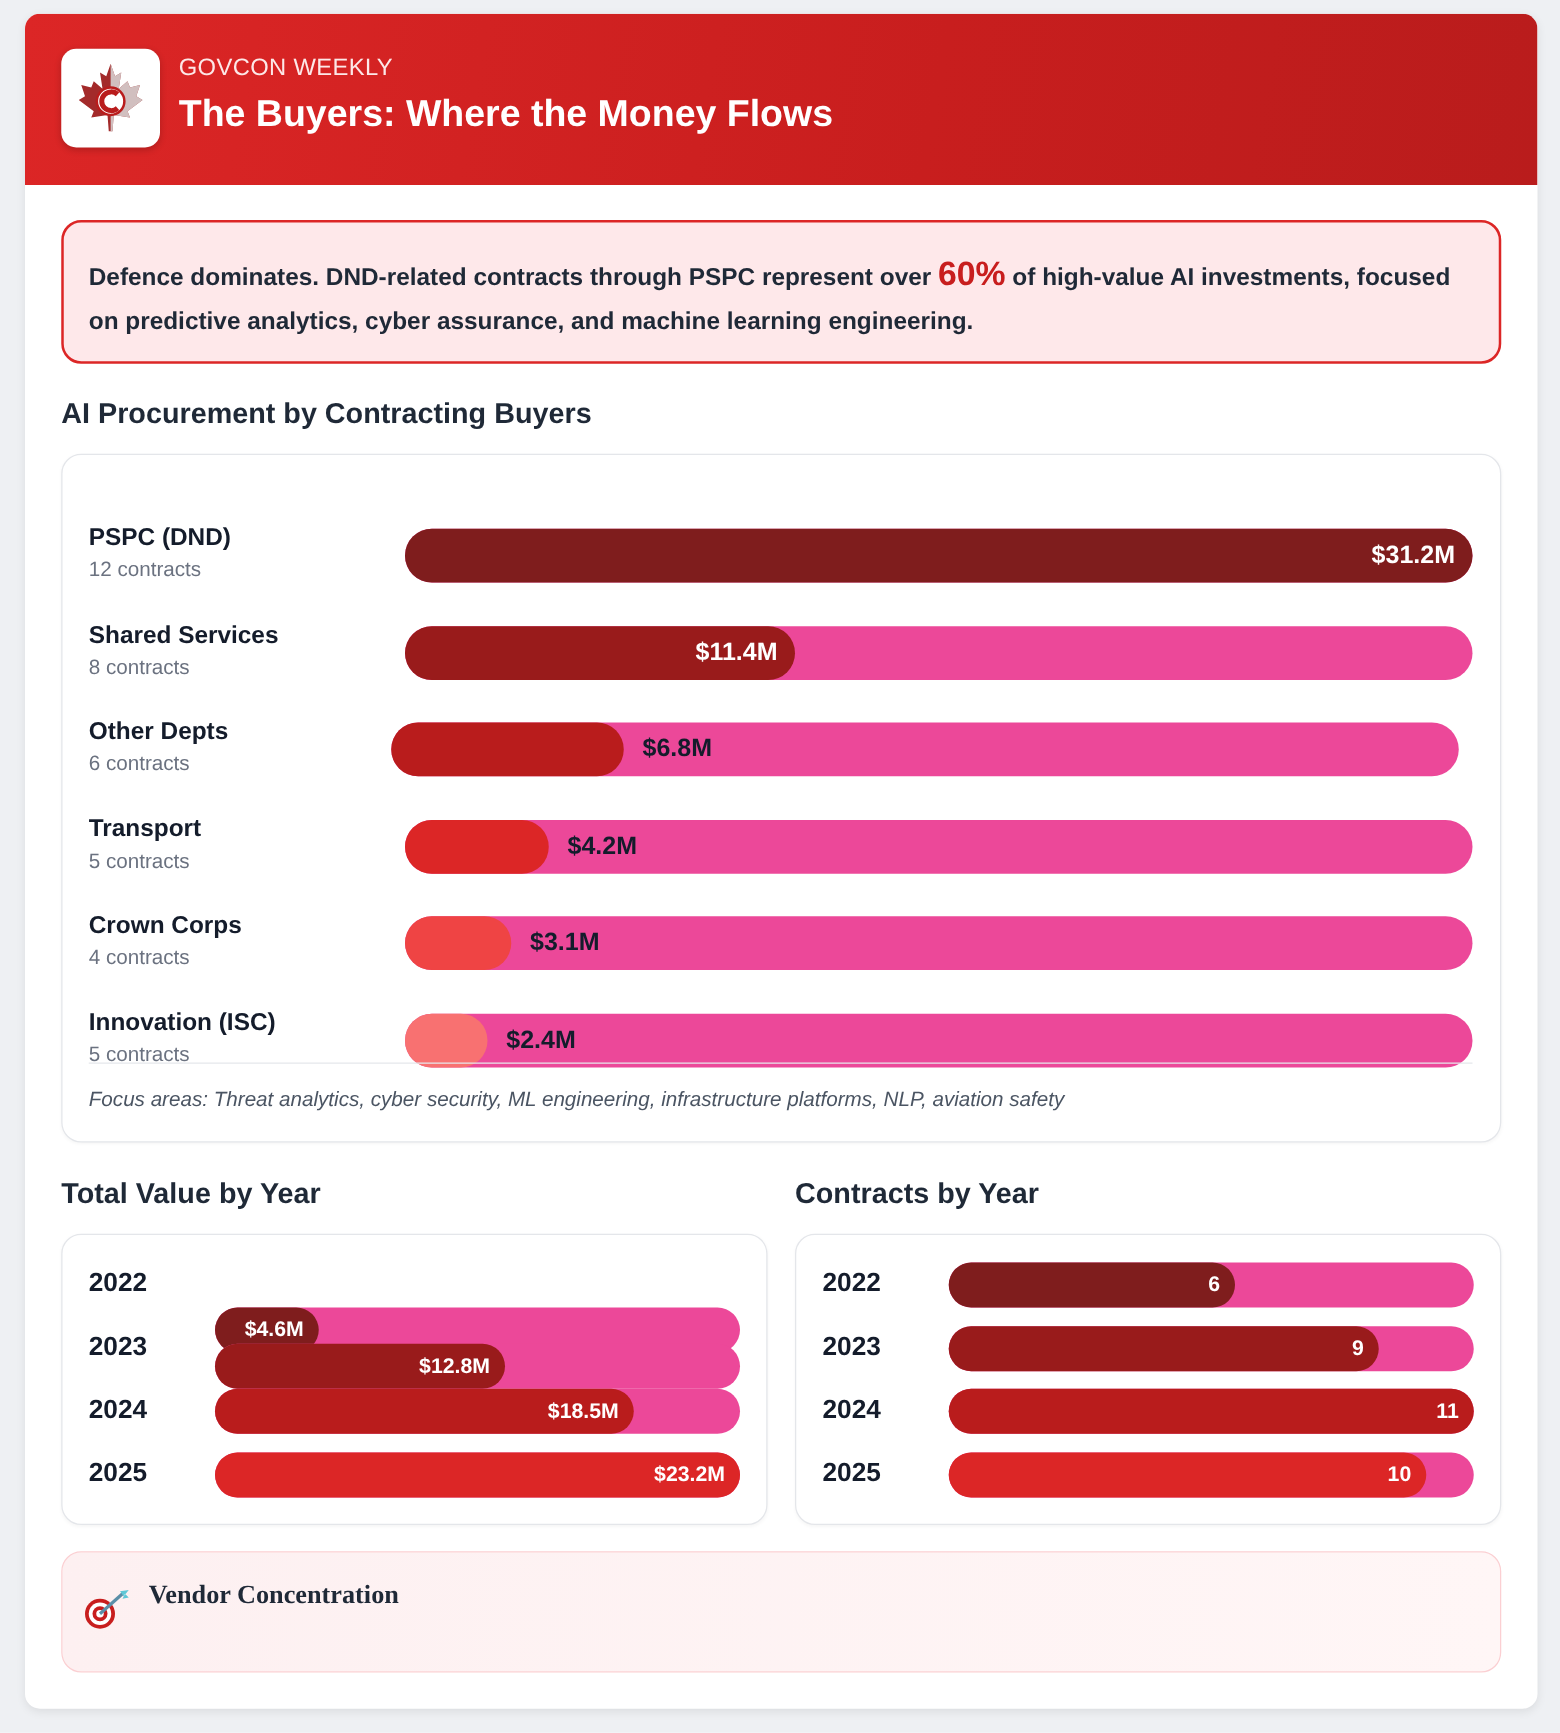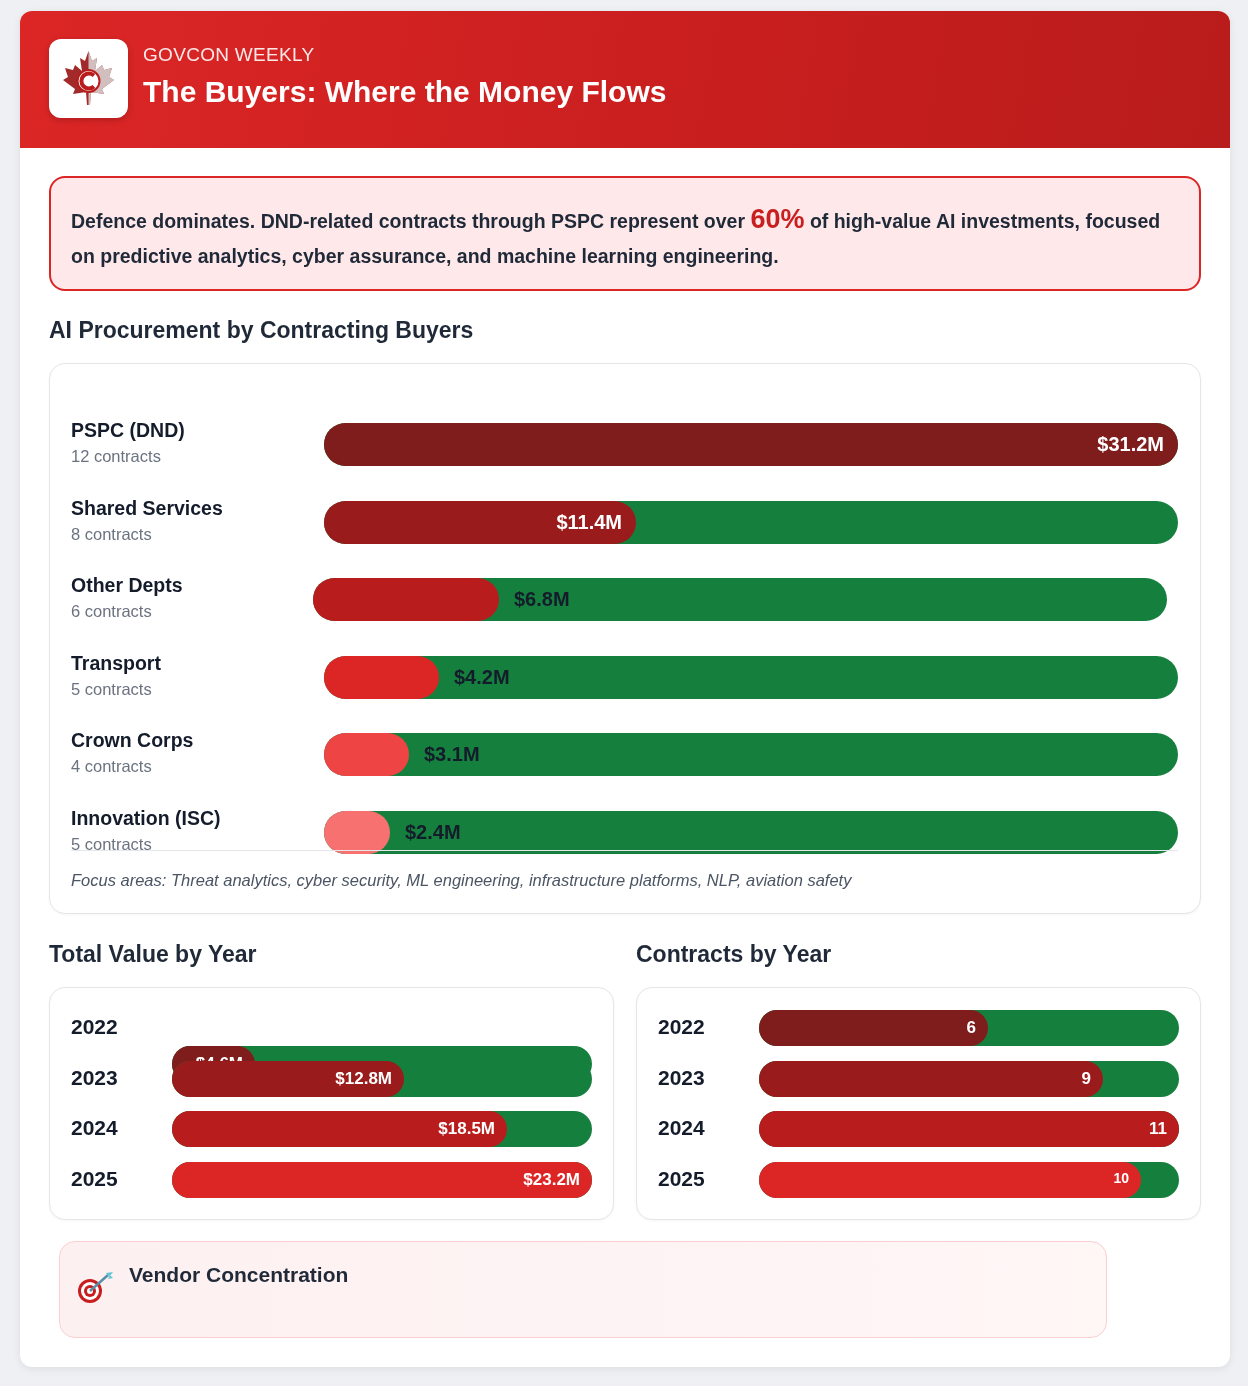--- a/index.html
+++ b/index.html
@@ -11,29 +11,29 @@
   .logo svg { position: absolute; left: 8px; top: 8px; }
   .kicker { position: absolute; left: 123px; top: 33px; color: #fde8e8; font-size: 19px; font-weight: normal; letter-spacing: 0.3px; }
   .title { position: absolute; left: 123px; top: 64px; color: #fff; font-size: 30px; font-weight: bold; }
   .callout { position: absolute; left: 29px; top: 165px; width: 1152px; height: 115px; background: #fee8ea; border: 2.5px solid #dc2626; border-radius: 16px; padding: 24px 20px 0 20px; font-size: 19.5px; font-weight: bold; line-height: 35px; color: #1f2937; }
   .callout .big { color: #c81e1e; font-size: 27px; }
   .section-title { position: absolute; font-size: 23px; font-weight: bold; color: #1f2937; }
   .panel { position: absolute; background: #fff; border: 1px solid #e4e6ea; border-radius: 16px; box-shadow: 0 1px 3px rgba(0,0,0,0.04); }
   .entity-row { position: absolute; left: 0; width: 1150px; height: 70px; margin-top: 31px; }
   .entity-name { position: absolute; left: 21px; top: 0; font-size: 19.5px; font-weight: bold; color: #141c2b; }
   .entity-sub { position: absolute; left: 21px; top: 28px; font-size: 16.5px; color: #6b7280; }
-  .track { position: absolute; background: #15803d; border-radius: 22px; }
+  .track { position: absolute; background: #ec4899; border-radius: 22px; }
   .fill { position: absolute; left: 0; top: 0; height: 100%; border-radius: 22px; }
   .val-in { position: absolute; color: #fff; font-weight: bold; }
   .val-out { position: absolute; color: #141c2b; font-weight: bold; }
   .divider { position: absolute; left: 21px; width: 1107px; height: 1px; background: #e5e7eb; }
   .focus { position: absolute; left: 21px; font-size: 16.5px; font-style: italic; color: #4b5563; }
   .year-row { position: absolute; left: 0; height: 36px; }
   .year-label { position: absolute; left: 21px; top: 5px; font-size: 21px; font-weight: bold; color: #141c2b; }
-  .vendor { position: absolute; left: 39px; top: 1230px; width: 1048px; height: 97px; background: linear-gradient(90deg, #fdf0f1 0%, #fff6f6 100%); border: 1px solid #fbcfd2; border-radius: 16px; }
+  .vendor { position: absolute; left: 29px; top: 1230px; width: 1152px; height: 97px; background: linear-gradient(90deg, #fdf0f1 0%, #fff6f6 100%); border: 1px solid #fbcfd2; border-radius: 16px; font-family: Liberation Serif, serif; }
   .vendor-icon { position: absolute; left: 16px; top: 27px; }
   .vendor-title { position: absolute; left: 69px; top: 21px; font-size: 21px; font-weight: bold; color: #1f2937; }
   .vendor-text { position: absolute; left: 69px; top: 56px; font-size: 16.5px; color: #374151; }
   .vendor-text .hl { color: #c81e1e; font-weight: bold; }
 </style>
 </head>
 <body>
 
 <div class="card">
   <div class="header">
@@ -114,21 +114,21 @@
   <div class="panel" id="year-value-panel" style="left:29px; top:976px; width:565px; height:233px;">
       <div class="year-row" style="top: 22px; width: 560px;">
         <div class="year-label">2022</div>
         <div class="track" style="left: 122px; top: 0px; width: 420px; height: 36px; border-radius: 18px; margin-top: 36px;">
           <div class="fill" style="width: 83px; background: rgb(127, 29, 29); border-radius: 18px;"></div>
           <div class="val-in" style="font-size: 17px; top: 8px; right: 349px;">$4.6M</div>
         </div>
       </div>
       <div class="year-row" style="top: 72.5px; width: 560px;">
         <div class="year-label">2023</div>
-        <div class="track" style="left: 122px; top: 0px; width: 420px; height: 36px; border-radius: 18px;">
+        <div class="track" style="left: 122px; top: 14px; width: 420px; height: 36px; border-radius: 18px;">
           <div class="fill" style="width: 232px; background: rgb(153, 27, 27); border-radius: 18px;"></div>
           <div class="val-in" style="font-size: 17px; top: 8px; right: 200px;">$12.8M</div>
         </div>
       </div>
       <div class="year-row" style="top: 123px; width: 560px;">
         <div class="year-label">2024</div>
         <div class="track" style="left: 122px; top: 0px; width: 420px; height: 36px; border-radius: 18px;">
           <div class="fill" style="width: 335px; background: rgb(185, 28, 28); border-radius: 18px;"></div>
           <div class="val-in" style="font-size: 17px; top: 8px; right: 97px;">$18.5M</div>
         </div>
@@ -162,21 +162,21 @@
         <div class="year-label">2024</div>
         <div class="track" style="left: 122px; top: 0px; width: 420px; height: 36px; border-radius: 18px;">
           <div class="fill" style="width: 420px; background: rgb(185, 28, 28); border-radius: 18px;"></div>
           <div class="val-in" style="font-size: 17px; top: 8px; right: 12px;">11</div>
         </div>
       </div>
       <div class="year-row" style="top: 173.5px; width: 560px;">
         <div class="year-label">2025</div>
         <div class="track" style="left: 122px; top: 0px; width: 420px; height: 36px; border-radius: 18px;">
           <div class="fill" style="width: 382px; background: rgb(220, 38, 38); border-radius: 18px;"></div>
-          <div class="val-in" style="font-size: 14px; top: 8px; right: 50px;">10</div>
+          <div class="val-in" style="font-size: 17px; top: 8px; right: 50px;">10</div>
         </div>
       </div>
     </div>
 
   <div class="vendor">
     <svg class="vendor-icon" width="40" height="40" viewBox="0 0 40 40">
       <circle cx="14" cy="22" r="12" fill="#c81e1e"></circle>
       <circle cx="14" cy="22" r="9" fill="#fff"></circle>
       <circle cx="14" cy="22" r="6" fill="#c81e1e"></circle>
       <circle cx="14" cy="22" r="3" fill="#fff"></circle>

